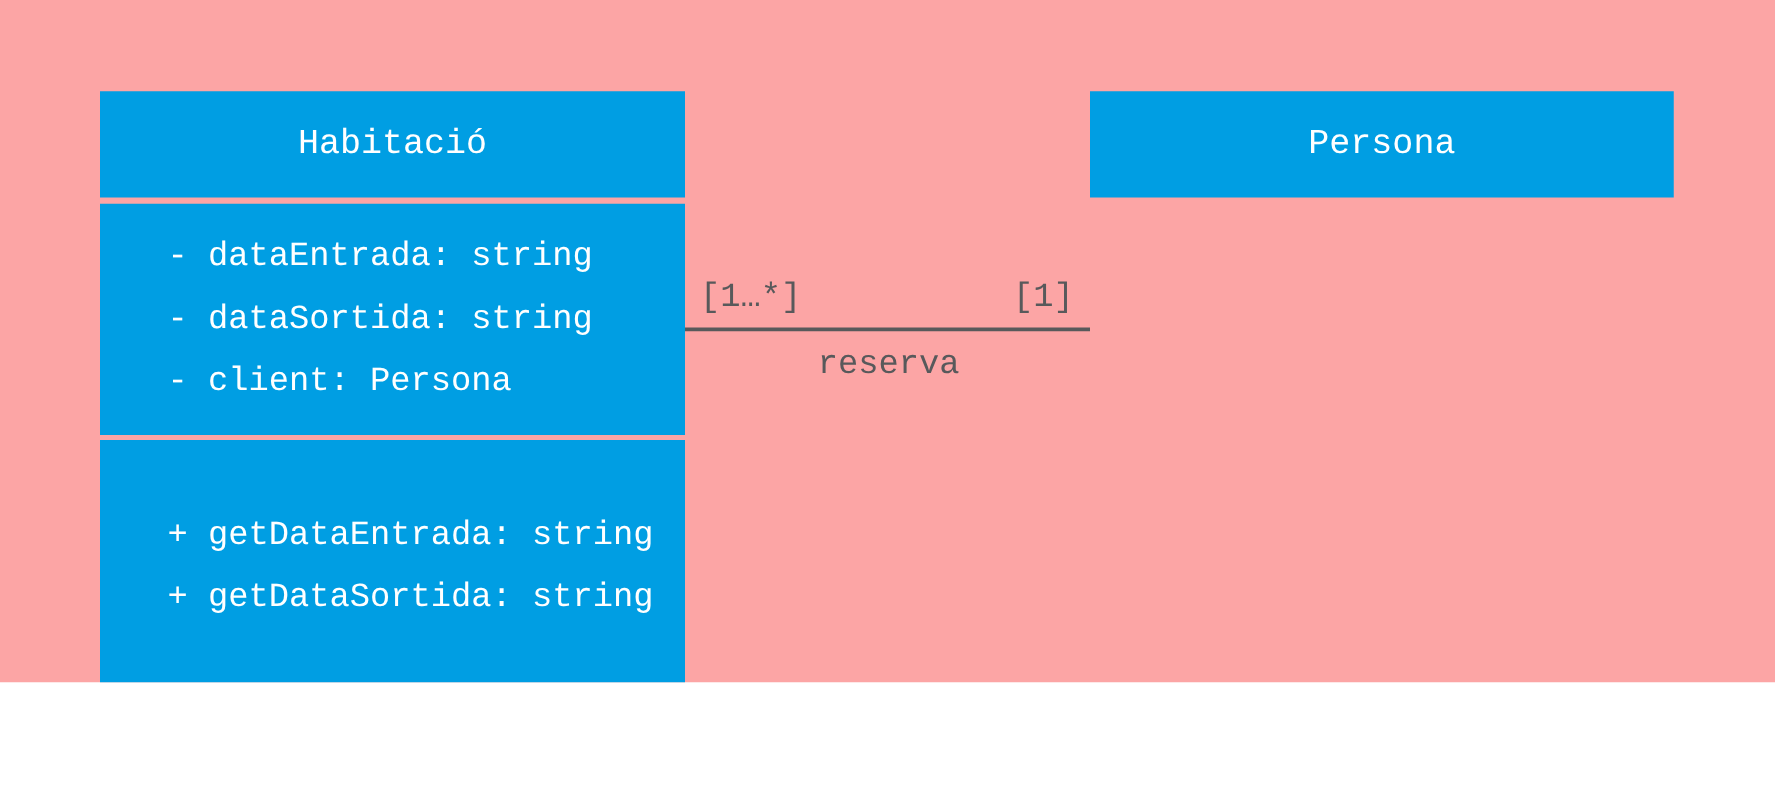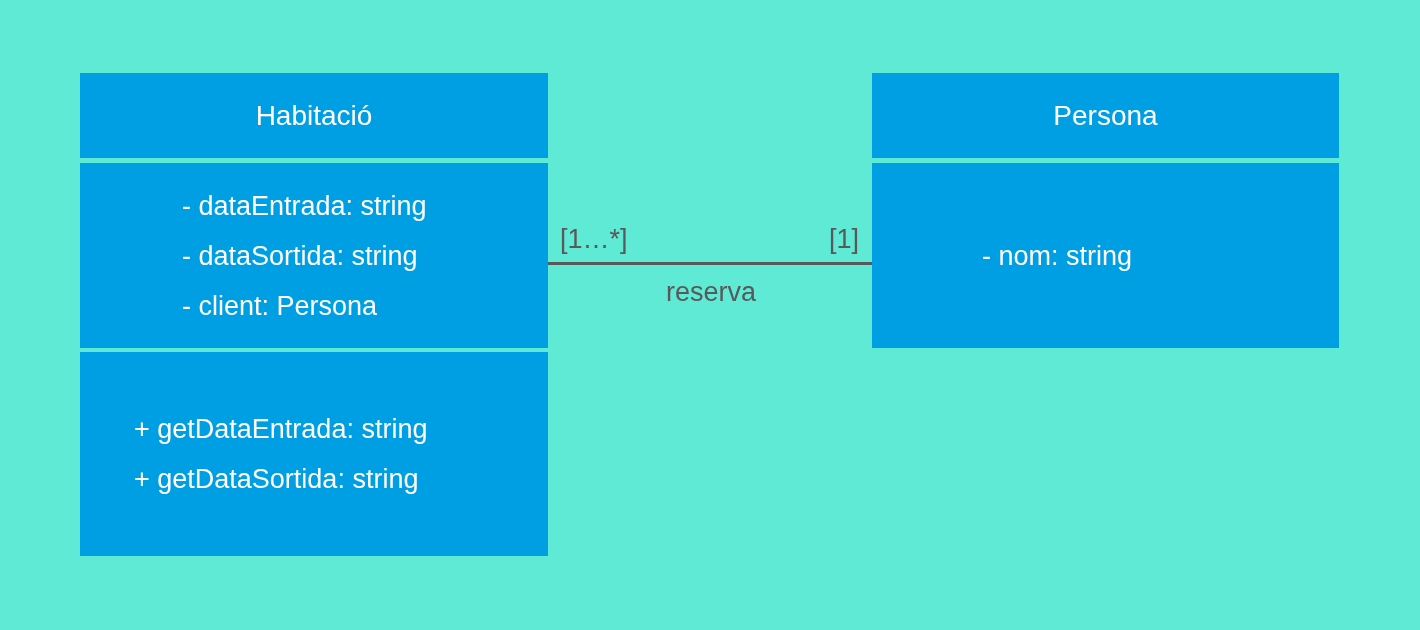--- a/index.html
+++ b/index.html
@@ -4,23 +4,24 @@
 <style>
   html, body {
     margin: 0;
     padding: 0;
     background: #ffffff;
     font-family: "Liberation Sans", sans-serif;
   }
   .canvas {
     position: relative;
     width: 1420px;
-    height: 630px;
-    background: #5eead4;
+    height: 546px;
+    background: #fca5a5;
     overflow: hidden;
+    font-family: Liberation Mono, monospace;
   }
   .uml-class {
     position: absolute;
     top: 73px;
     display: flex;
     flex-direction: column;
   }
   .uml-class.left  { left: 80px;  width: 468px; }
   .uml-class.right { left: 872px; width: 467px; }
 
@@ -34,21 +35,20 @@
     align-items: center;
     justify-content: center;
     font-size: 28px;
   }
   .compartment.attrs {
     margin-top: 5px;
     height: 185px;
     display: flex;
     flex-direction: column;
     justify-content: center;
-    padding-left: 48px;
   }
   .compartment.methods {
     margin-top: 4px;
     height: 204px;
     display: flex;
     flex-direction: column;
     justify-content: center;
   }
   .member {
     font-size: 27px;
@@ -116,18 +116,15 @@
     <span class="mult left">[1…*]</span>
     <span class="mult right">[1]</span>
     <div class="assoc-line"></div>
     <div class="assoc-label">reserva</div>
   </div>
 
   <div class="uml-class right">
     <div class="compartment title">
       <span>Persona</span>
     </div>
-    <div class="compartment attrs">
-      <div class="member">- nom: string</div>
-    </div>
   </div>
 
 </div>
 
 </body></html>

